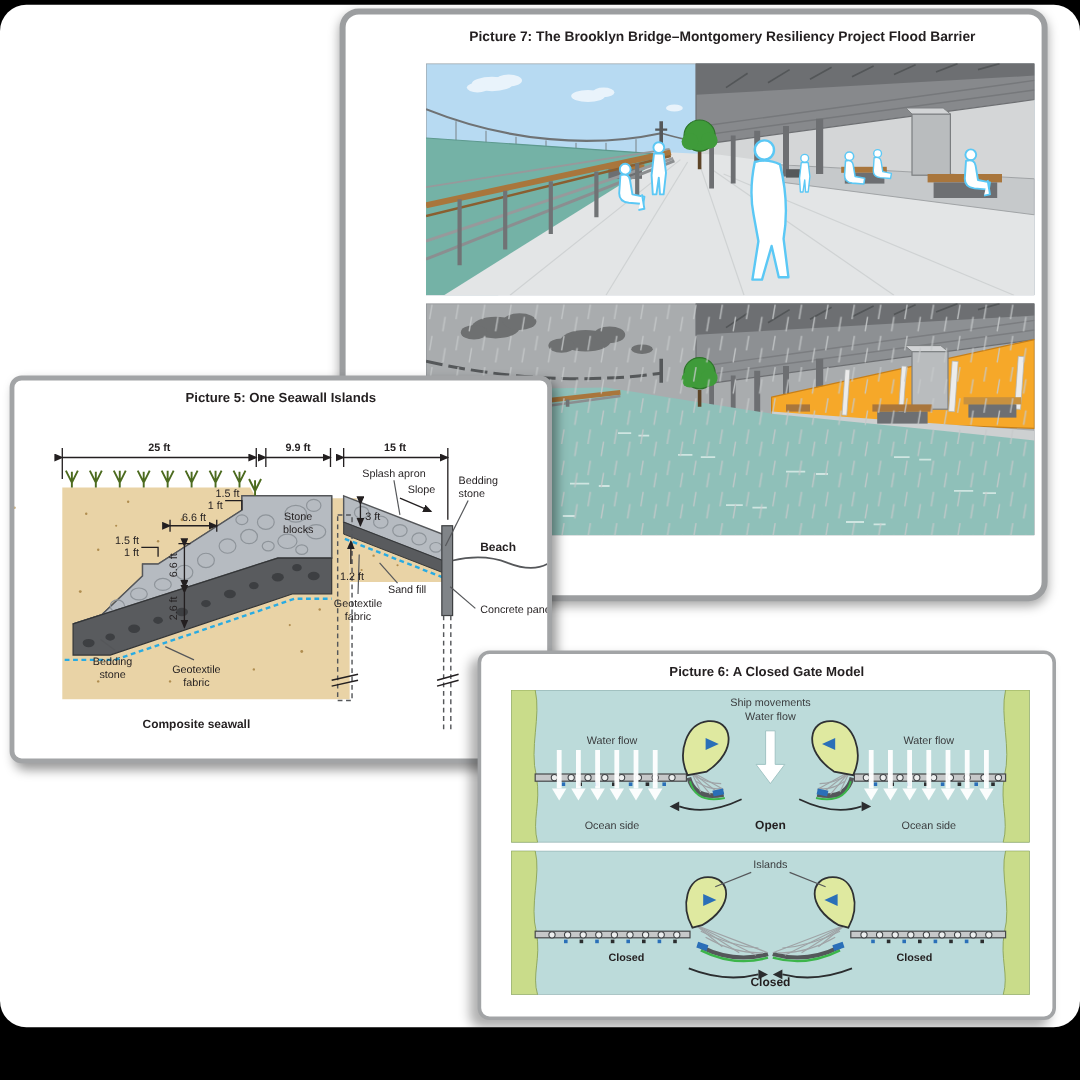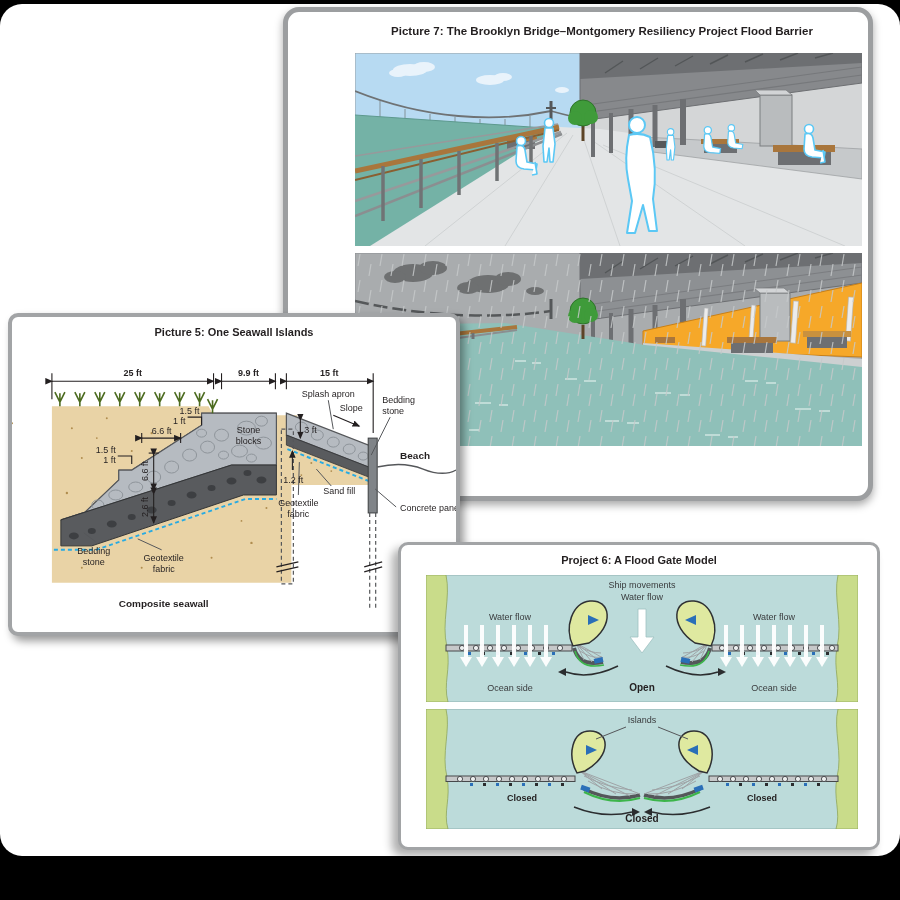--- a/index.html
+++ b/index.html
@@ -459,21 +459,21 @@
         <text x="82" y="211" text-anchor="middle">Bedding</text>
         <text x="82" y="222" text-anchor="middle">stone</text>
         <text x="152" y="218" text-anchor="middle">Geotextile</text>
         <text x="152" y="229" text-anchor="middle">fabric</text>
         <text x="152" y="264" text-anchor="middle" font-weight="bold" font-size="10">Composite seawall</text>
       </g>
     </svg>
   </div>
 
   <div class="card" id="card6">
-    <div class="card-title">Project 6: A Flood Gate Model</div>
+    <div class="card-title">Picture 6: A Closed Gate Model</div>
 
     <svg class="panel" style="left:25px;top:30px" width="432" height="127" viewBox="0 0 432 127">
       <defs>
         <marker id="arrG" markerWidth="8" markerHeight="8" refX="6" refY="3" orient="auto">
           <path d="M0,0 L7,3 L0,6 z" fill="#2b2d2f"></path>
         </marker>
       </defs>
       <rect x="0" y="0" width="432" height="127" fill="#bcdbda" stroke="#8fb0b0" stroke-width="1"></rect>
       <path d="M0,0 H20 C25,22 15,48 21,72 C25,95 17,108 22,127 H0 Z" fill="#c9dc8a" stroke="#8fa65a" stroke-width="0.8"></path>
       <path d="M432,0 H412 C407,22 417,48 411,72 C407,95 415,108 410,127 H432 Z" fill="#c9dc8a" stroke="#8fa65a" stroke-width="0.8"></path>

